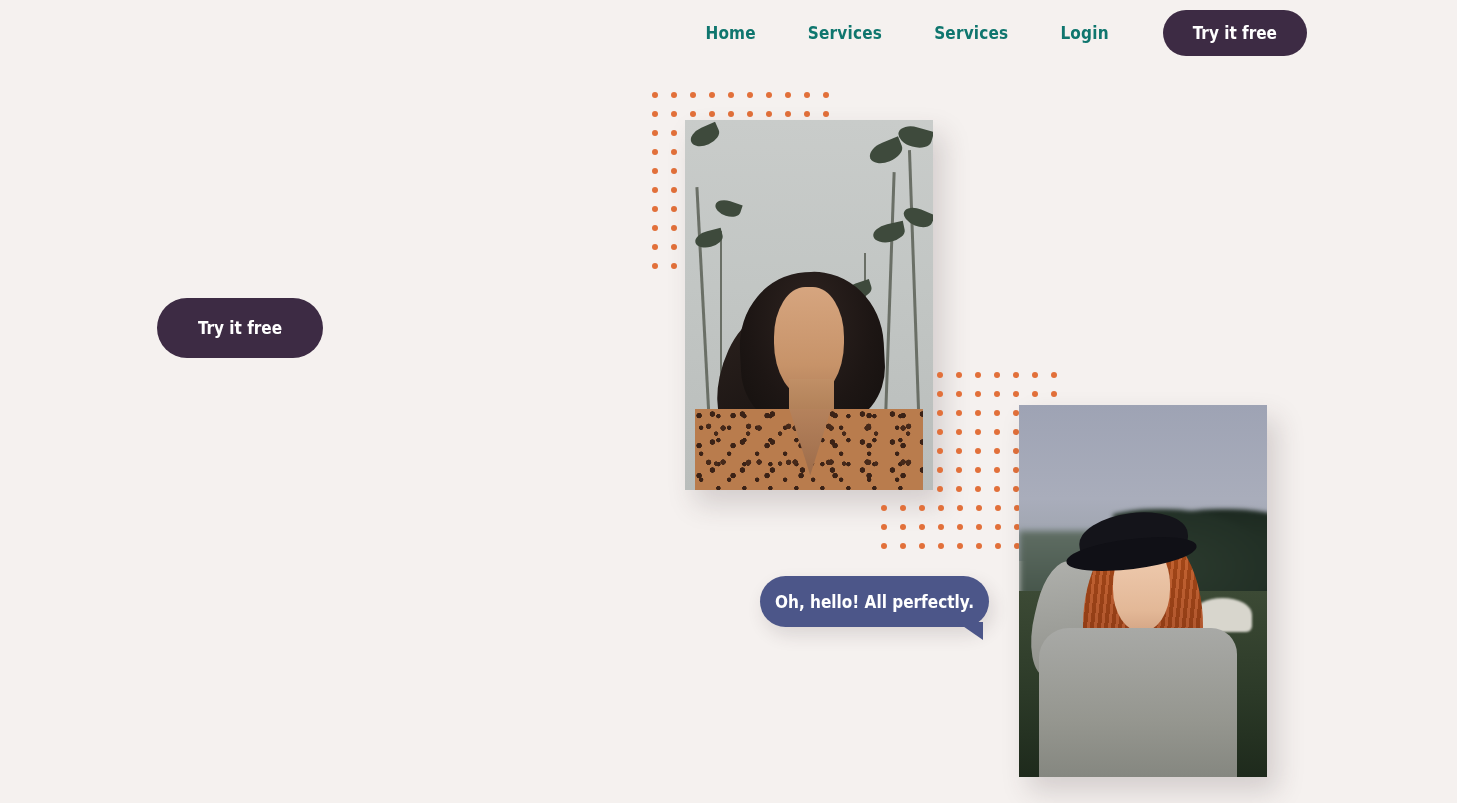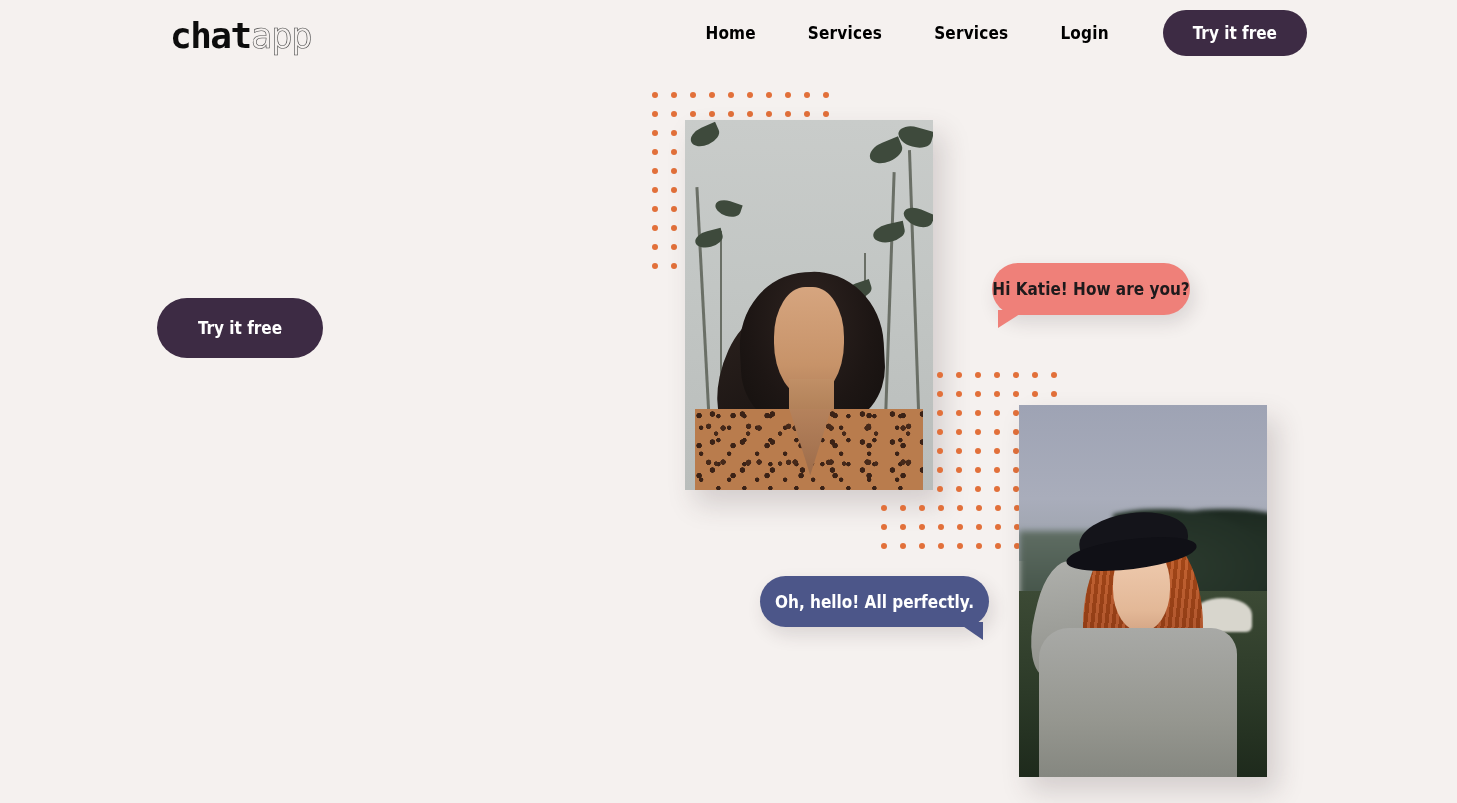--- a/index.html
+++ b/index.html
@@ -29,21 +29,21 @@
   }
   .logo-app {
     font-weight:300; color:#3a3a3a;
     font-family:"DejaVu Sans Mono", monospace;
     letter-spacing:-1.5px;
     -webkit-text-stroke:0.6px #4a4a4a;
     color:#f5f1ef;
   }
   .nav { position:absolute; right:150px; top:0; height:66px; display:flex; align-items:center; gap:0; }
   .nav-link {
-    color:#000000; font-size:17px; font-weight:600;
+    color:#0f766e; font-size:17px; font-weight:600;
     text-decoration:none; padding:0 26px;
     font-family:"DejaVu Sans Condensed","Liberation Sans", sans-serif;
     letter-spacing:0.2px; cursor:pointer;
   }
   .nav-cta {
     margin-left:28px;
     background:#3d2b44; color:#ffffff;
     font-size:17px; font-weight:700;
     border:none; border-radius:30px;
     padding:0 30px; height:46px;
@@ -224,23 +224,20 @@
     border-right:0 solid transparent;
     border-top:18px solid #4c5689;
   }
 </style>
 </head>
 <body>
 
 <div class="page">
 
   <header class="header">
-    <div class="logo">
-      <span class="logo-chat">chat</span><span class="logo-app">app</span>
-    </div>
 
     <nav class="nav">
       <a class="nav-link" href="#">Home</a>
       <a class="nav-link" href="#">Services</a>
       <a class="nav-link" href="#">Services</a>
       <a class="nav-link" href="#">Login</a>
       <button class="nav-cta">Try it free</button>
     </nav>
   </header>
 
@@ -405,21 +402,18 @@
       <div class="p2-arm"></div>
       <div class="p2-hairback"></div>
       <div class="p2-hairtex"></div>
       <div class="p2-face"></div>
       <div class="p2-hat"></div>
       <div class="p2-hatbrim"></div>
       <div class="p2-sweater"></div>
     </div>
   </figure>
 
-  <div class="bubble bubble-coral" style="left:992px; top:263px; width:198px; height:52px;">
-    <span>Hi Katie! How are you?</span>
-  </div>
 
   <div class="bubble bubble-blue" style="left:760px; top:576px; width:229px; height:51px;">
     <span>Oh, hello! All perfectly.</span>
   </div>
 
 </div>
 
 </body></html>

